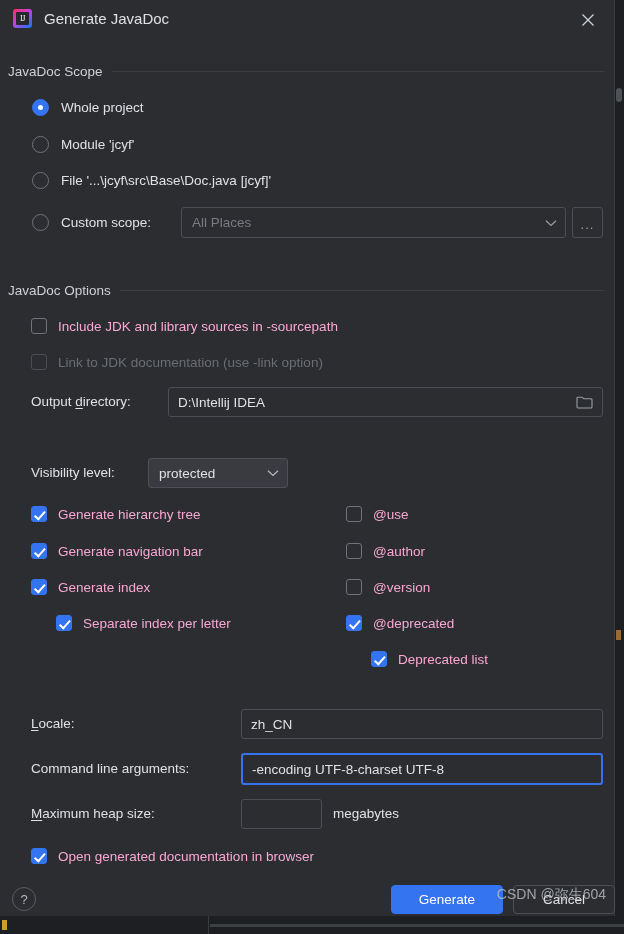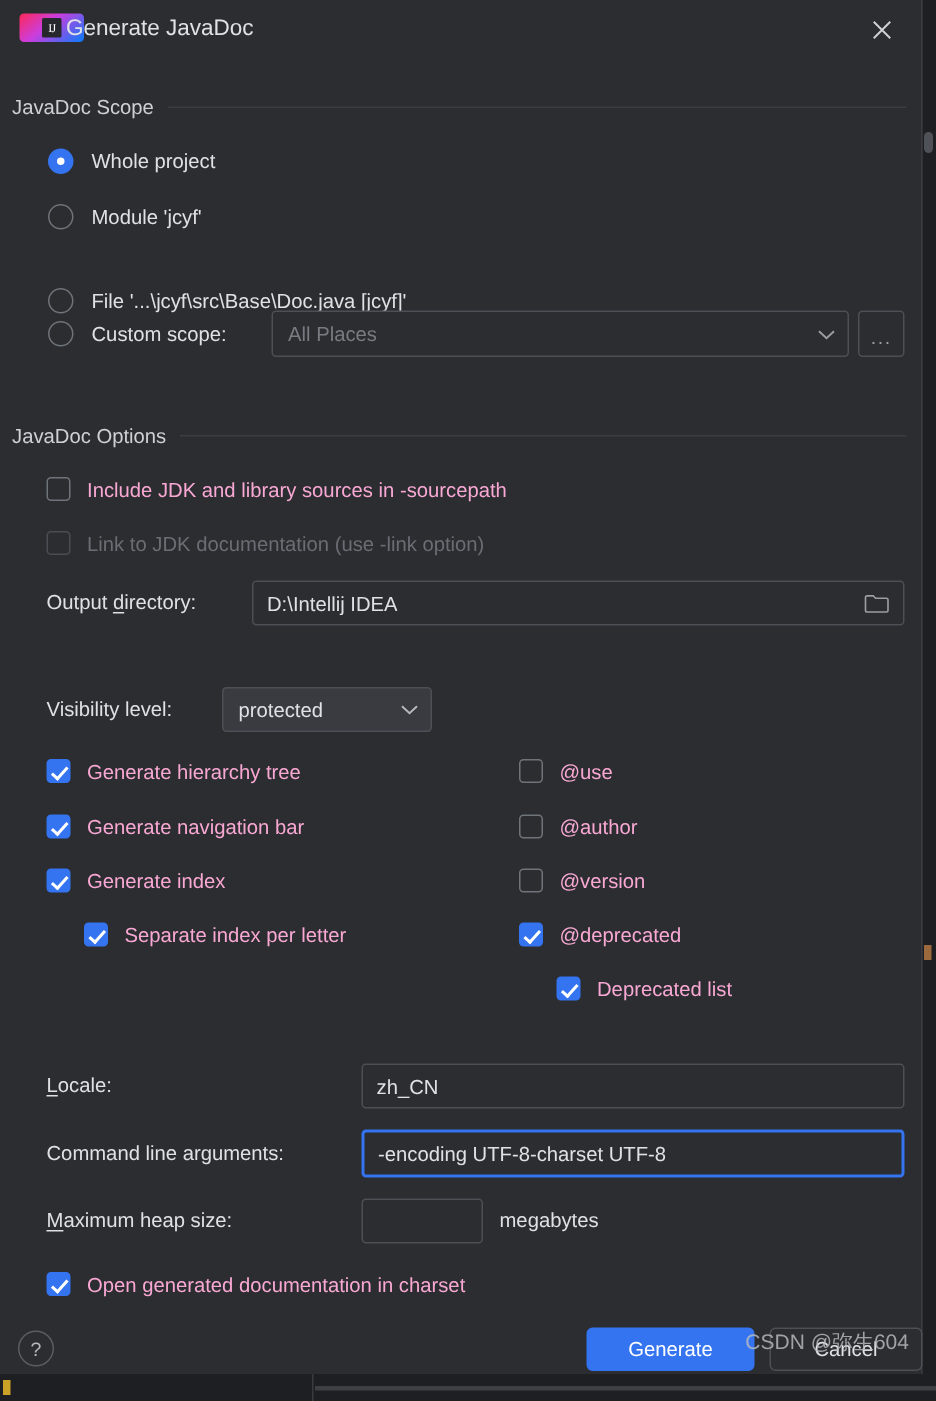--- a/index.html
+++ b/index.html
@@ -76,21 +76,21 @@
   }
 
   
   .titlebar {
     position: relative;
     height: 46px;
   }
   .app-icon {
     position: absolute;
     left: 13px; top: 9px;
-    width: 43px; height: 19px;
+    width: 19px; height: 19px;
     border-radius: 3px;
     background: linear-gradient(140deg, #fe2857 0%, #cb3ede 42%, #087cfa 100%);
     display: flex;
     align-items: center;
     justify-content: center;
   }
   .app-icon .inner {
     width: 13px; height: 13px;
     background: #27282e;
     border-radius: 1px;
@@ -349,21 +349,21 @@
     <div class="radio-row" style="left:32px; top:99px;">
       <span class="radio checked"></span>
       <span class="radio-label">Whole project</span>
     </div>
 
     <div class="radio-row" style="left:32px; top:136px;">
       <span class="radio"></span>
       <span class="radio-label">Module 'jcyf'</span>
     </div>
 
-    <div class="radio-row" style="left:32px; top:172px;margin-top:20px;">
+    <div class="radio-row" style="left:32px; top:172px;">
       <span class="radio"></span>
       <span class="radio-label">File '...\jcyf\src\Base\Doc.java [jcyf]'</span>
     </div>
 
     <div class="radio-row" style="left:32px; top:214px;">
       <span class="radio"></span>
       <span class="radio-label">Custom scope:</span>
     </div>
 
     <div class="combo" style="left:181px; top:207px; width:385px; height:31px;">
@@ -469,21 +469,21 @@
     <div class="field-label" style="left:31px; top:806px;">
       <u>M</u><span>aximum heap size:</span>
     </div>
     <div class="textfield" style="left:241px; top:799px; width:81px; height:30px;">
       <span class="val"></span>
     </div>
     <div class="field-label" style="left:333px; top:806px;">megabytes</div>
 
     <div class="cb-row" style="left:31px; top:848px;">
       <span class="cb checked"></span>
-      <span class="cb-label">Open generated documentation in charset</span>
+      <span class="cb-label">Open generated documentation in browser</span>
     </div>
 
     <div class="help-btn" style="left:12px; top:887px;">?</div>
 
     <div class="btn btn-primary" style="left:391px; top:885px; width:112px; height:29px;">Generate</div>
 
     <div class="btn btn-default" style="left:513px; top:885px; width:102px; height:29px;">Cancel</div>
 
     <div class="watermark">CSDN @弥生604</div>
   </div>

